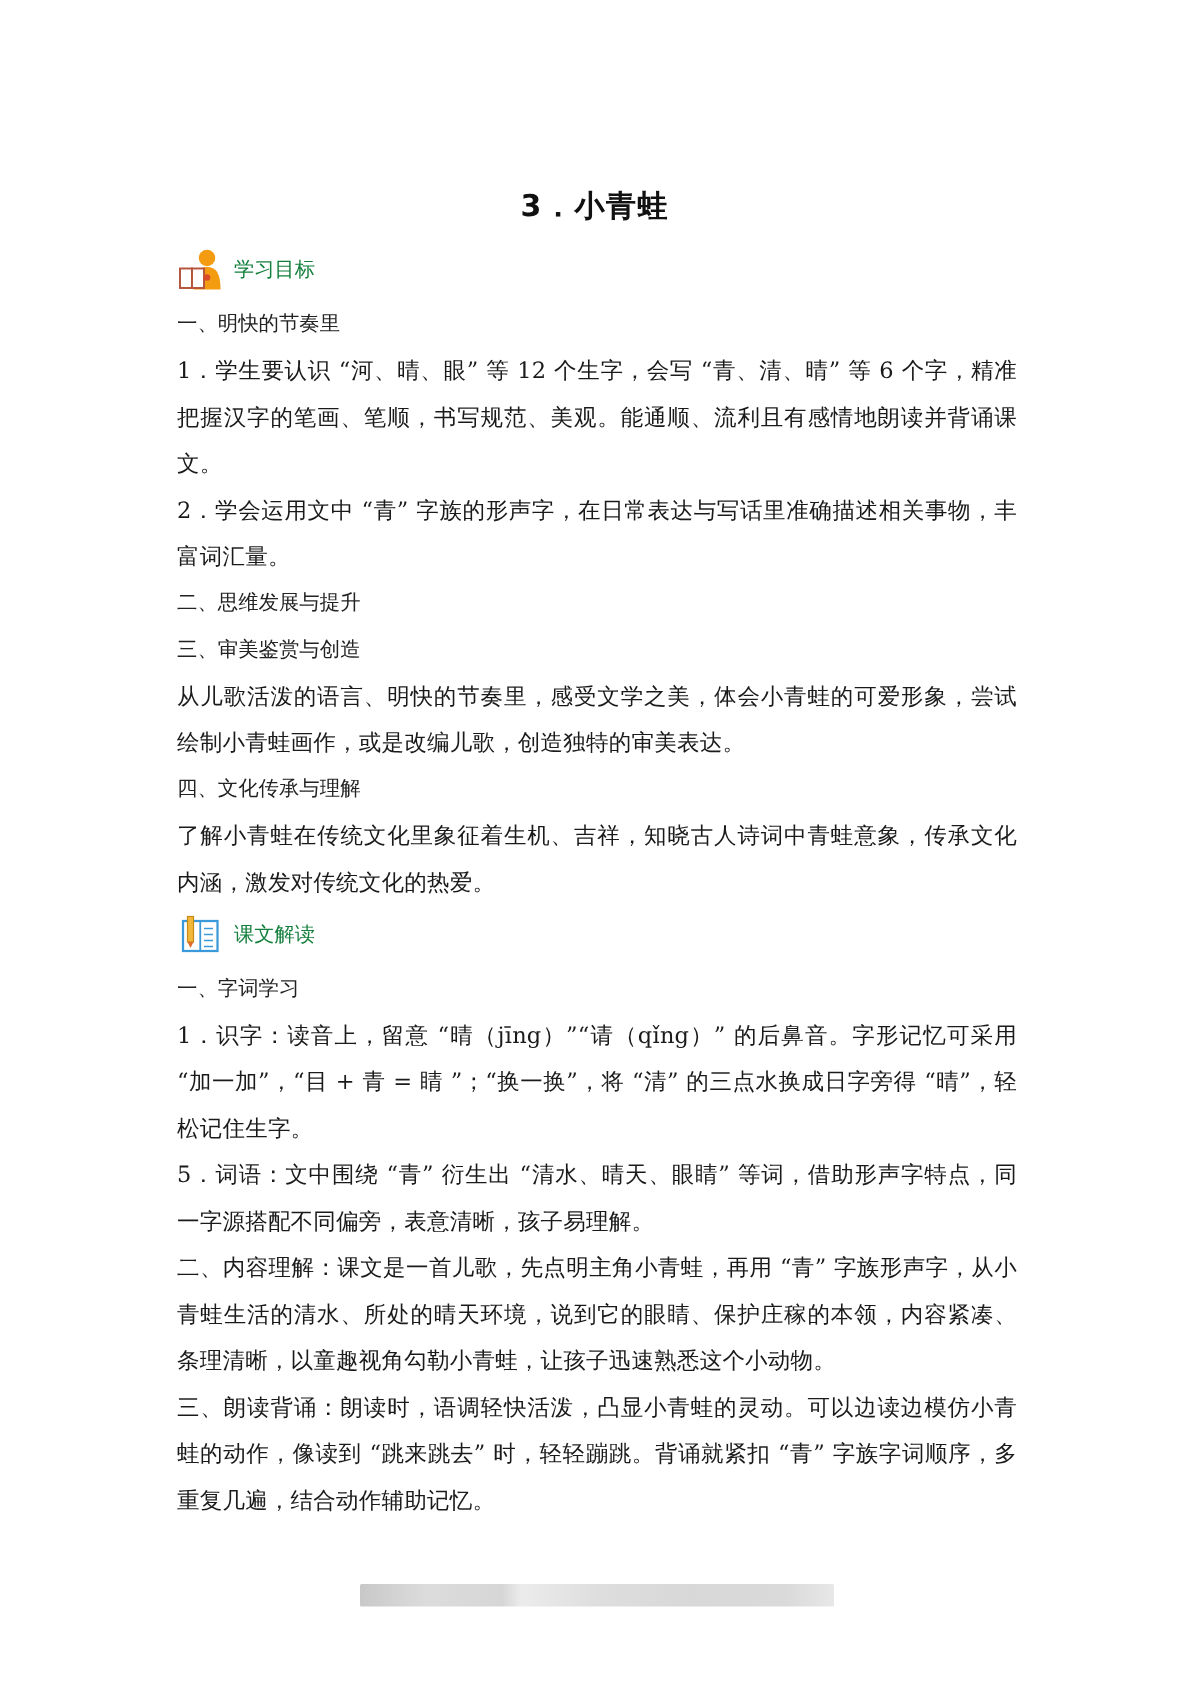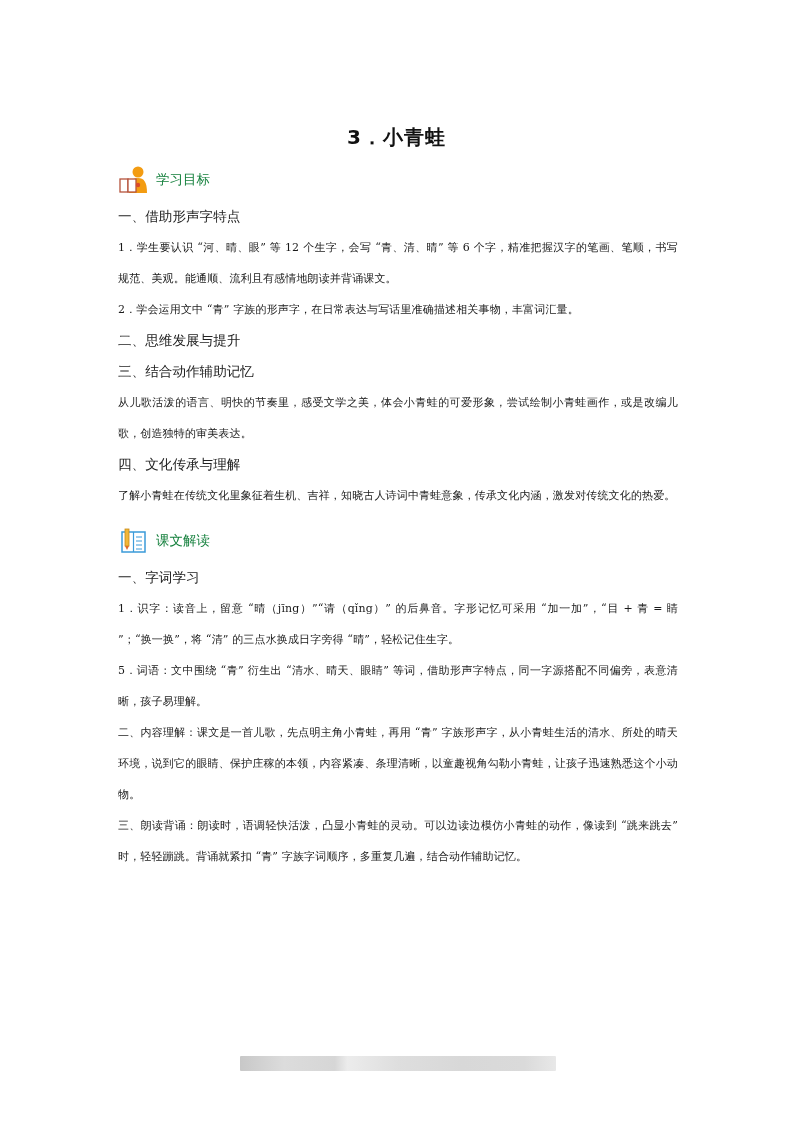--- a/index.html
+++ b/index.html
@@ -6,21 +6,21 @@
   body { width: 793px; height: 1122px; position: relative; overflow: hidden;
          font-family: "DejaVu Serif", "Liberation Serif", serif; color: #1a1a1a; }
   .page { position: absolute; left: 0; top: 0; width: 793px; height: 1068px; padding-left: 26px; }
   .title { position: absolute; top: 124px; left: 0; width: 793px; text-align: center;
            font-family: "DejaVu Sans", "Liberation Sans", sans-serif; font-weight: bold;
            font-size: 20px; letter-spacing: 1px; color: #111; }
   .content { position: absolute; left: 118px; top: 163px; width: 560px; }
   .sec-header { display: flex; align-items: center; height: 34px; margin-bottom: 4px; }
   .sec-header .icon { width: 30px; height: 30px; margin-right: 8px; }
   .sec-header .label { font-size: 13.5px; color: #15803d; }
-  .p { font-size: 11px; line-height: 31px; margin: 0; text-align: justify;
+  .p { font-size: 15px; line-height: 31px; margin: 0; text-align: justify;
        text-justify: inter-character; letter-spacing: 0.15px; }
   .h { font-size: 13.6px; line-height: 31px; margin: 0; color: #222; }
   .footer-bar { position: absolute; left: 240px; top: 1056px; width: 316px; height: 15px;
                 background: linear-gradient(90deg, #c8c8c8 0%, #dcdcdc 14%, #d6d6d6 30%, #ececec 34%, #dedede 50%, #d8d8d8 70%, #dadada 90%, #e8e8e8 100%);
                 border-radius: 1px; }
 </style>
 </head>
 <body>
 
 <div class="page">
@@ -32,30 +32,30 @@
       <svg class="icon" viewBox="0 0 30 30">
         <circle cx="20" cy="7" r="5.5" fill="#f39c12"></circle>
         <path d="M11 28 C11 17 14 13 20 13 C26 13 29 17 29 28 Z" fill="#f39c12"></path>
         <rect x="2" y="14" width="8" height="13" fill="#fff" stroke="#b5533c" stroke-width="1.3"></rect>
         <rect x="10" y="14" width="8" height="13" fill="#fff" stroke="#b5533c" stroke-width="1.3"></rect>
         <circle cx="20" cy="20" r="2.2" fill="#d94a2b"></circle>
       </svg>
       <span class="label">学习目标</span>
     </div>
 
-    <p class="h">一、借助形声字特点</p>
+    <p class="h">一、明快的节奏里</p>
     <p class="p">1．学生要认识 “河、晴、眼” 等 12 个生字，会写 “青、清、晴” 等 6 个字，精准把握汉字的笔画、笔顺，书写规范、美观。能通顺、流利且有感情地朗读并背诵课文。</p>
     <p class="p">2．学会运用文中 “青” 字族的形声字，在日常表达与写话里准确描述相关事物，丰富词汇量。</p>
     <p class="h">二、思维发展与提升</p>
-    <p class="h">三、结合动作辅助记忆</p>
+    <p class="h">三、审美鉴赏与创造</p>
     <p class="p">从儿歌活泼的语言、明快的节奏里，感受文学之美，体会小青蛙的可爱形象，尝试绘制小青蛙画作，或是改编儿歌，创造独特的审美表达。</p>
     <p class="h">四、文化传承与理解</p>
     <p class="p">了解小青蛙在传统文化里象征着生机、吉祥，知晓古人诗词中青蛙意象，传承文化内涵，激发对传统文化的热爱。</p>
 
-    <div class="sec-header" style="margin-top:13px;">
+    <div class="sec-header" style="margin-top:2px;">
       <svg class="icon" viewBox="0 0 30 30">
         <rect x="4" y="6" width="23" height="20" fill="#fff" stroke="#3a9ad9" stroke-width="1.5"></rect>
         <line x1="15.5" y1="6" x2="15.5" y2="26" stroke="#3a9ad9" stroke-width="1.2"></line>
         <line x1="18" y1="11" x2="24" y2="11" stroke="#3a9ad9" stroke-width="1"></line>
         <line x1="18" y1="15" x2="24" y2="15" stroke="#3a9ad9" stroke-width="1"></line>
         <line x1="18" y1="19" x2="24" y2="19" stroke="#3a9ad9" stroke-width="1"></line>
         <line x1="18" y1="23" x2="24" y2="23" stroke="#3a9ad9" stroke-width="1"></line>
         <rect x="7" y="3" width="4" height="17" fill="#f1b73a" stroke="#c98a14" stroke-width="0.8"></rect>
         <path d="M7 20 L11 20 L9 24 Z" fill="#e06b2a"></path>
       </svg>

